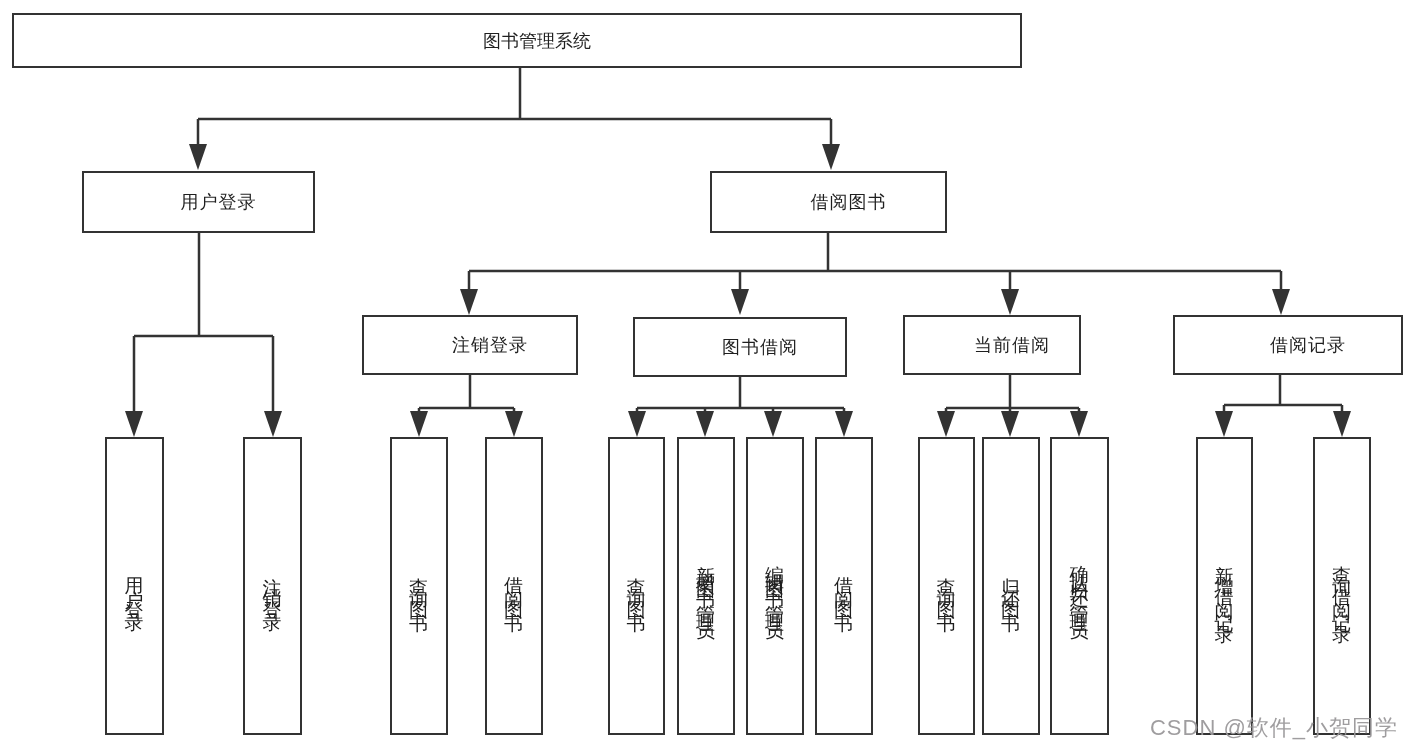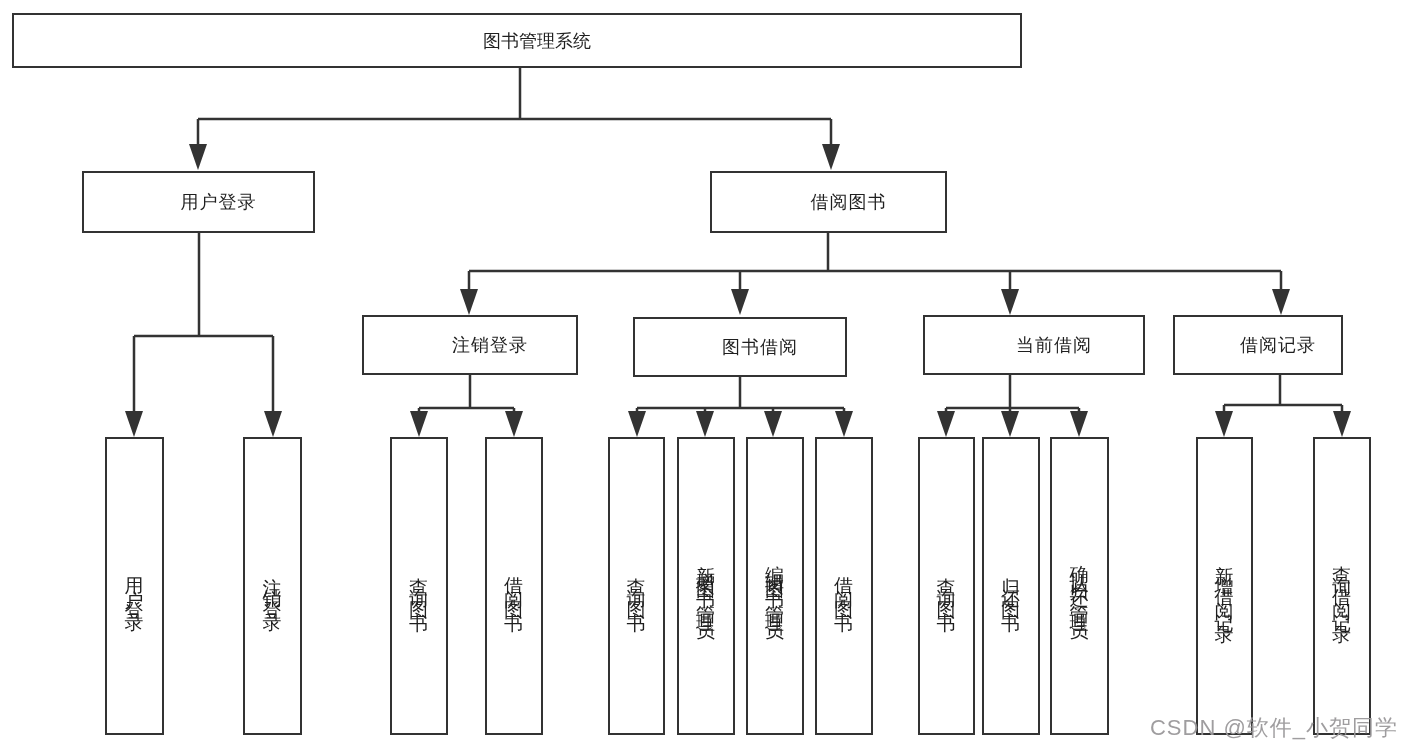--- a/index.html
+++ b/index.html
@@ -121,22 +121,22 @@
     </g>
   </svg>
 
   <div class="node root" style="left:12px; top:13px; width:1010px; height:55px;">图书管理系统</div>
 
   <div class="node h" style="left:82px; top:171px; width:233px; height:62px;">用户登录</div>
   <div class="node h" style="left:710px; top:171px; width:237px; height:62px;">借阅图书</div>
 
   <div class="node h" style="left:362px; top:315px; width:216px; height:60px;">注销登录</div>
   <div class="node h" style="left:633px; top:317px; width:214px; height:60px;">图书借阅</div>
-  <div class="node h" style="left:903px; top:315px; width:222px; height:60px;margin-left:20px;">当前借阅</div>
-  <div class="node h" style="left:1173px; top:315px; width:170px; height:60px;">借阅记录</div>
+  <div class="node h" style="left:903px; top:315px; width:178px; height:60px;">当前借阅</div>
+  <div class="node h" style="left:1173px; top:315px; width:230px; height:60px;">借阅记录</div>
 
   <div class="leaf" style="left:105px; width:59px;">
     <span>用户登录</span>
   </div>
   <div class="leaf" style="left:243px; width:59px;">
     <span>注销登录</span>
   </div>
   <div class="leaf" style="left:390px; width:58px;">
     <span>查询图书</span>
   </div>

